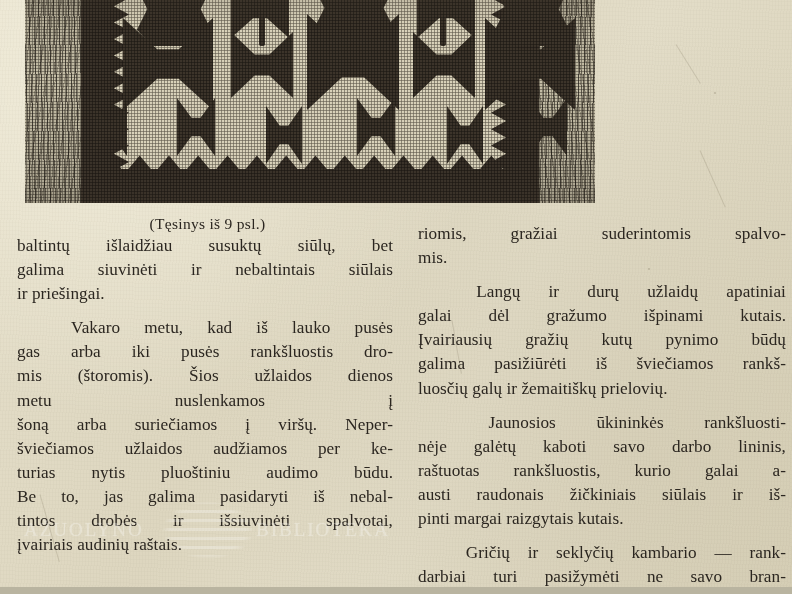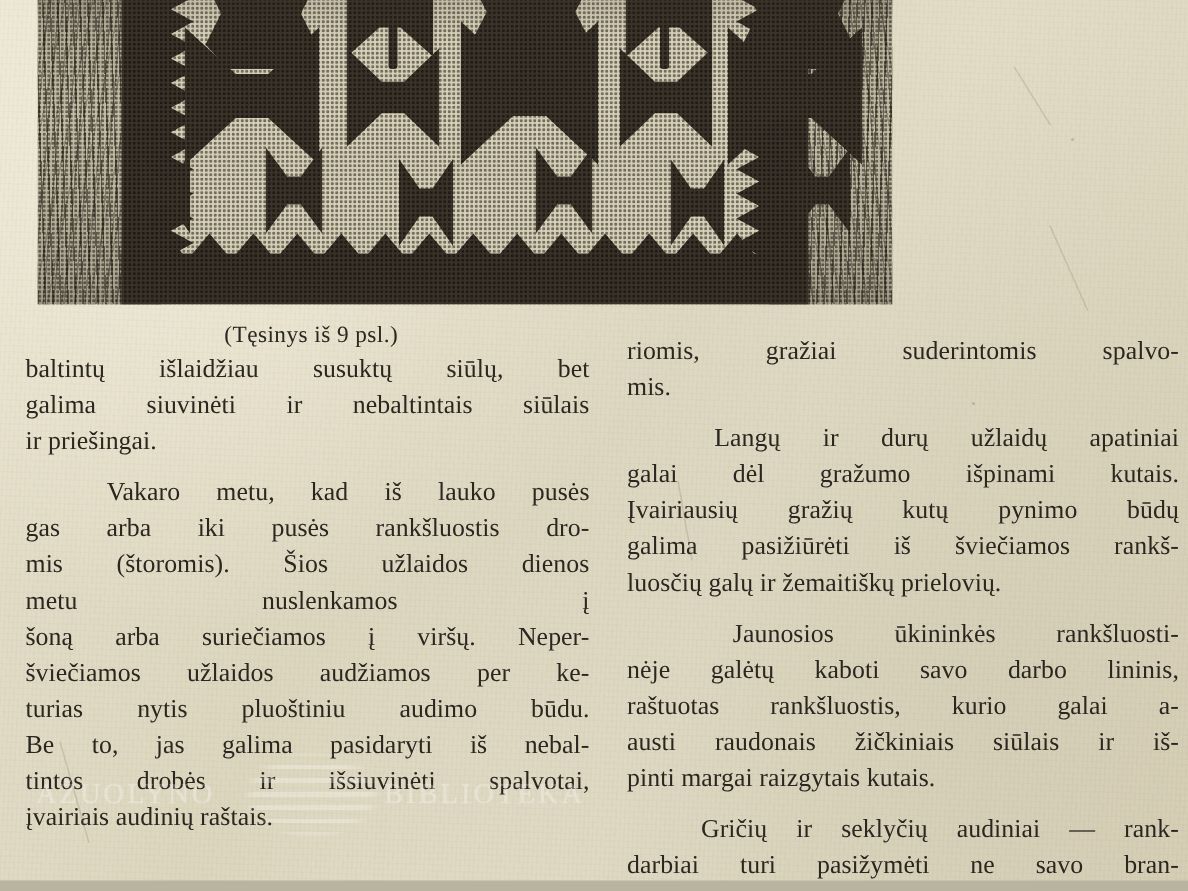--- a/index.html
+++ b/index.html
@@ -482,21 +482,21 @@
           <span>iš-</span>
         </span>
         <span class="line">pinti margai raizgytais kutais.</span>
       </p>
       <p class="para">
         <span class="line j">
           <span class="indent"></span>
           <span>Gričių</span>
           <span>ir</span>
           <span>seklyčių</span>
-          <span>audiniai</span>
+          <span>kambario</span>
           <span>—</span>
           <span>rank-</span>
         </span>
         <span class="line j">
           <span>darbiai</span>
           <span>turi</span>
           <span>pasižymėti</span>
           <span>ne</span>
           <span>savo</span>
           <span>bran-</span>

